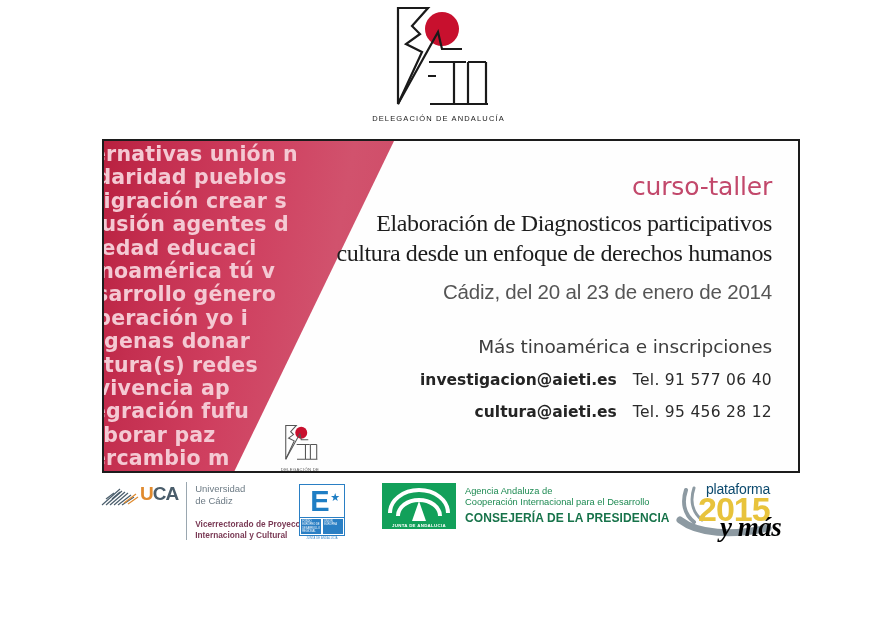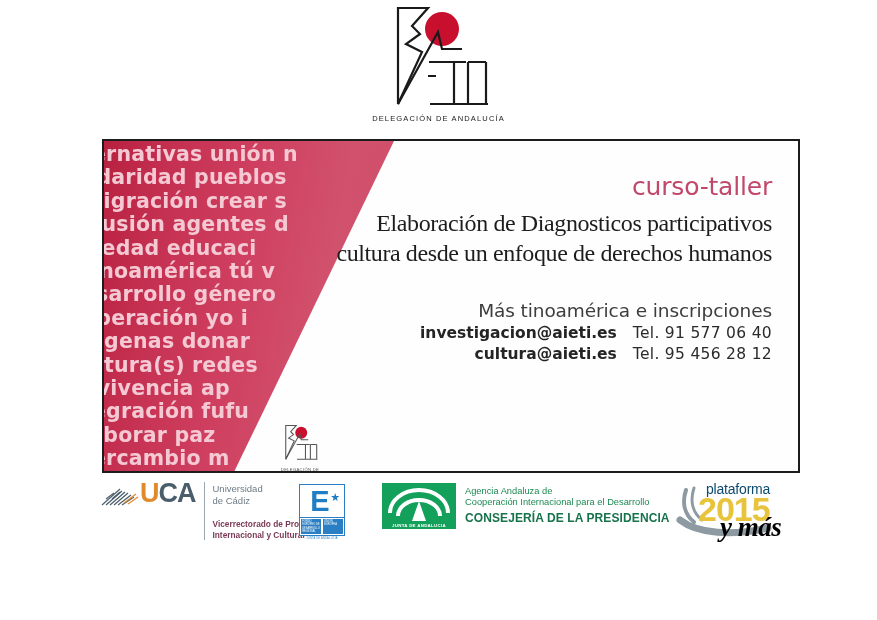--- a/index.html
+++ b/index.html
@@ -126,21 +126,21 @@
     font-size: 18.5px;
     color: #3d3d3d;
     letter-spacing: -0.1px;
     font-family: "DejaVu Sans", sans-serif;
   }
   .contact-row {
     display: flex;
     justify-content: flex-end;
     align-items: flex-start;
     gap: 16px;
-    margin-top: 3px;
+    margin-top: 14px;
     font-size: 15.5px;
     color: #242424;
     font-family: "DejaVu Sans", sans-serif;
     font-weight: 600;
   }
   .contact-row .tel {
     font-weight: 400;
     color: #2b2b2b;
     min-width: 132px;
     text-align: left;
@@ -170,21 +170,21 @@
     top: 476px;
     width: 877px;
     height: 70px;
   }
   .footer-item { position: absolute; }
 
   
   #logo-uca { left: 100px; top: 4px; display: flex; align-items: flex-start; }
   #uca-mark { width: 40px; height: 26px; margin-top: 3px; }
   #uca-letters {
-    font-size: 27px;
+    font-size: 19px;
     font-weight: 700;
     letter-spacing: -1px;
     line-height: 27px;
     font-family: "Liberation Sans", sans-serif;
   }
   #uca-letters .u { color: #e08a2e; }
   #uca-letters .ca { color: #4a5d6b; }
   #uca-divider {
     width: 1px; background: #9aa7b0;
     margin: 2px 8px 0 8px;
@@ -317,20 +317,21 @@
   </div>
 
   <div id="poster-body">
     <div id="curso-taller">curso-taller</div>
 
     <div id="title-block">
       <div class="title-line">Elaboración de Diagnosticos participativos</div>
       <div class="title-line">cultura desde un enfoque de derechos humanos</div>
     </div>
 
+    <div id="poster-date">Cádiz, del 20 al 23 de enero de 2014</div>
 
     <div id="contact-block">
       <div id="contact-heading">Más tinoamérica e inscripciones</div>
       <div class="contact-row">
         <span class="email">investigacion@aieti.es</span>
         <span class="tel">Tel. 91 577 06 40</span>
       </div>
       <div class="contact-row">
         <span class="email">cultura@aieti.es</span>
         <span class="tel">Tel. 95 456 28 12</span>

